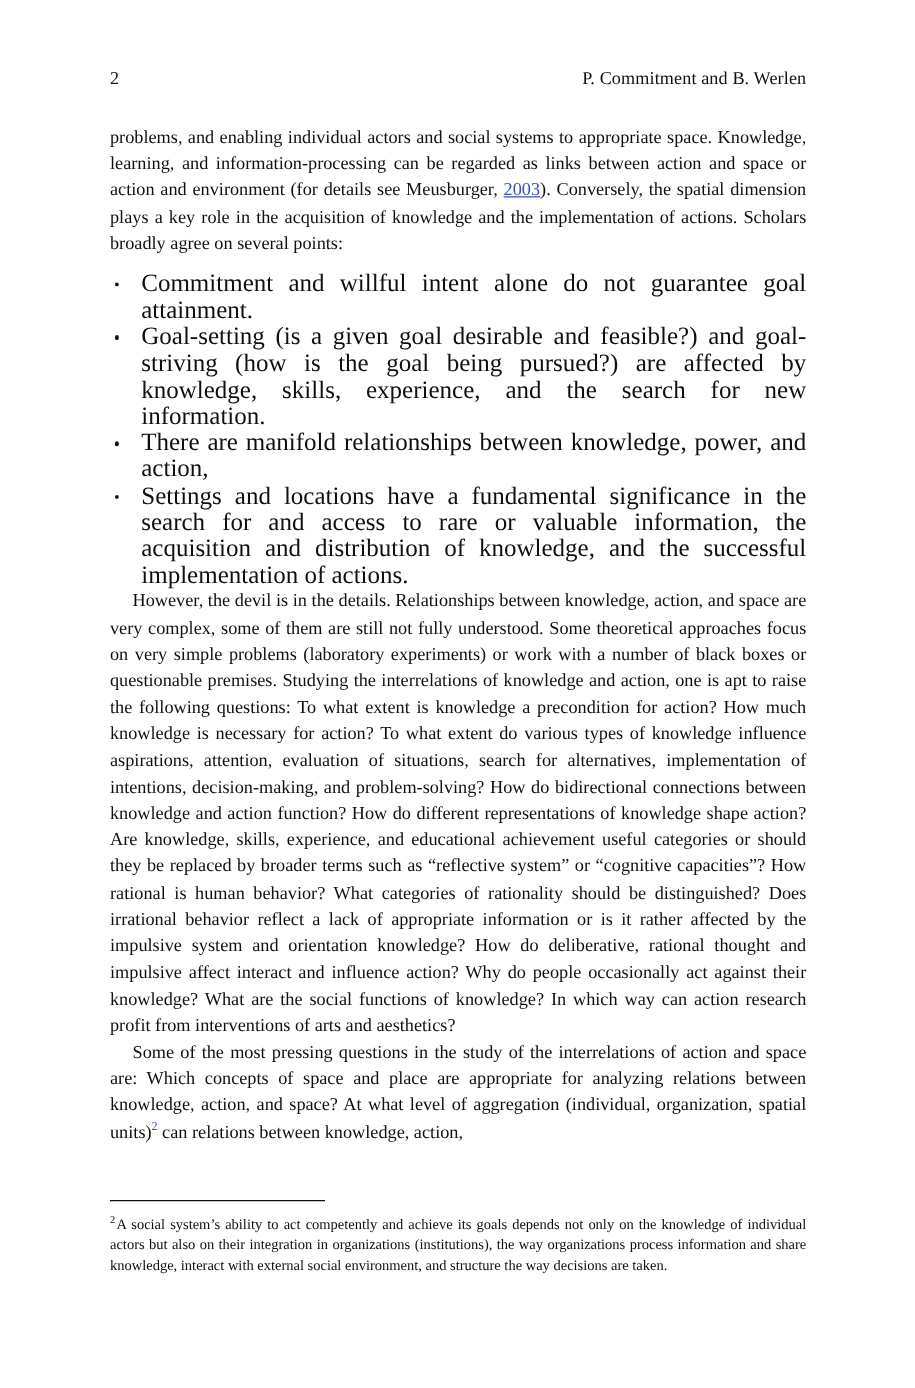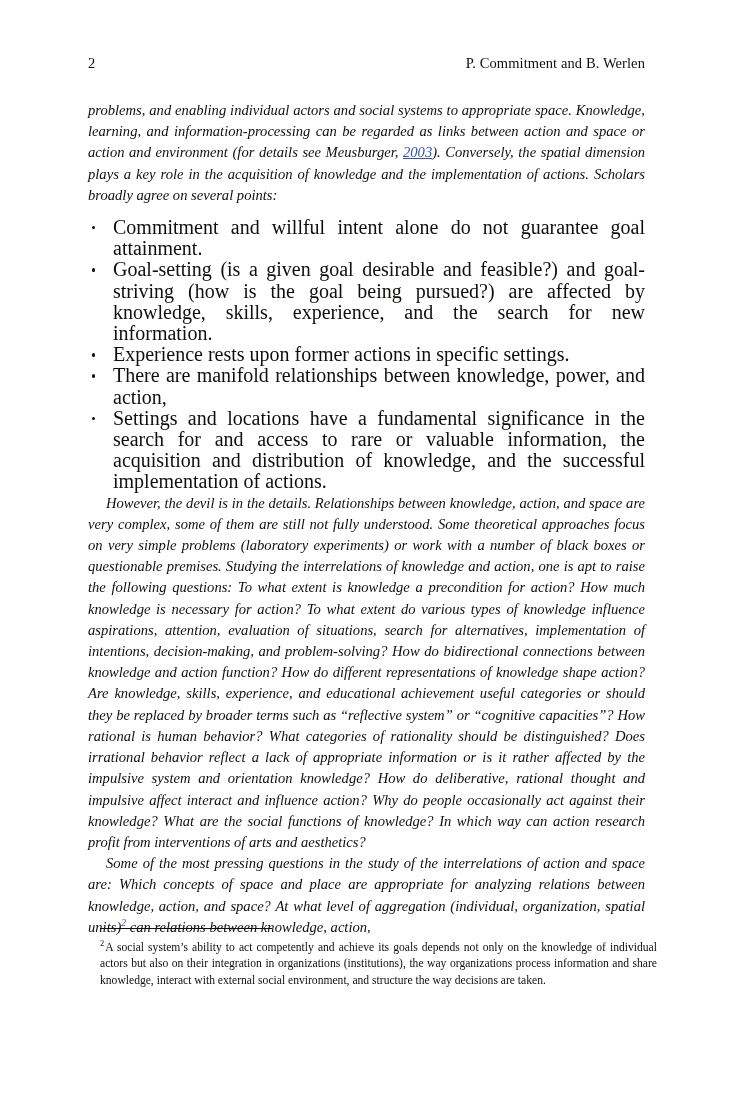--- a/index.html
+++ b/index.html
@@ -58,21 +58,20 @@
     width: 557px;
   }
   p.para {
     margin: 0;
     font-size: 14.6px;
     line-height: 21.2px;
     text-align: justify;
     text-justify: inter-word;
     hyphens: manual;
     color: #100f0d;
-    font-style: italic;
   }
   p.para.indent {
     text-indent: 18px;
   }
   p.para + p.para {
     margin-top: 0;
   }
   .link {
     color: #3453b4;
   }
@@ -117,23 +116,22 @@
   }
 
   .after-list {
     margin-top: 12px;
   }
 
   
   .footnote-zone {
     position: absolute;
     left: 0;
-    top: 928px;
+    top: 960px;
     width: 557px;
-    margin-left: 12px;
   }
   .footnote-rule {
     width: 172px;
     height: 0;
     border-top: 1.1px solid #100f0d;
     margin: 0 0 11px 0;
   }
   p.footnote {
     margin: 0;
     font-size: 11.6px;
@@ -169,24 +167,20 @@
         <li>
           <span class="dot"></span>
           <span class="li-text">Commitment and willful intent alone do not guarantee goal attainment.</span>
         </li>
         <li>
           <span class="dot"></span>
           <span class="li-text">Goal-setting (is a given goal desirable and feasible?) and goal-striving (how is the goal being pursued?) are affected by knowledge, skills, experience, and the search for new information.</span>
         </li>
         <li>
           <span class="dot"></span>
-          <span class="li-text">Experience rests upon former actions in specific settings.</span>
-        </li>
-        <li>
-          <span class="dot"></span>
           <span class="li-text">There are manifold relationships between knowledge, power, and action,</span>
         </li>
         <li>
           <span class="dot"></span>
           <span class="li-text">Settings and locations have a fundamental significance in the search for and access to rare or valuable information, the acquisition and distribution of knowledge, and the successful implementation of actions.</span>
         </li>
       </ul>
 
       <p class="para indent after-list">However, the devil is in the details. Relationships between knowledge, action, and space are very complex, some of them are still not fully understood. Some theoretical approaches focus on very simple problems (laboratory experiments) or work with a number of black boxes or questionable premises. Studying the interrelations of knowledge and action, one is apt to raise the following questions: To what extent is knowledge a precondition for action? How much knowledge is necessary for action? To what extent do various types of knowledge influence aspirations, attention, evaluation of situations, search for alternatives, implementation of intentions, decision-making, and problem-solving? How do bidirectional connections between knowledge and action function? How do different representations of knowledge shape action? Are knowledge, skills, experience, and educational achievement useful categories or should they be replaced by broader terms such as “reflective system” or “cognitive capacities”? How rational is human behavior? What categories of rationality should be distinguished? Does irrational behavior reflect a lack of appropriate information or is it rather affected by the impulsive system and orientation knowledge? How do deliberative, rational thought and impulsive affect interact and influence action? Why do people occasionally act against their knowledge? What are the social functions of knowledge? In which way can action research profit from interventions of arts and aesthetics?</p>
 

